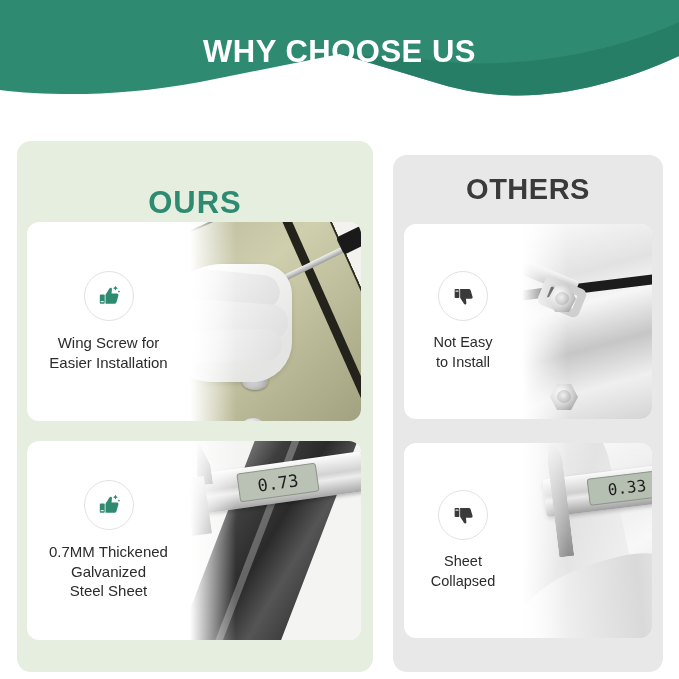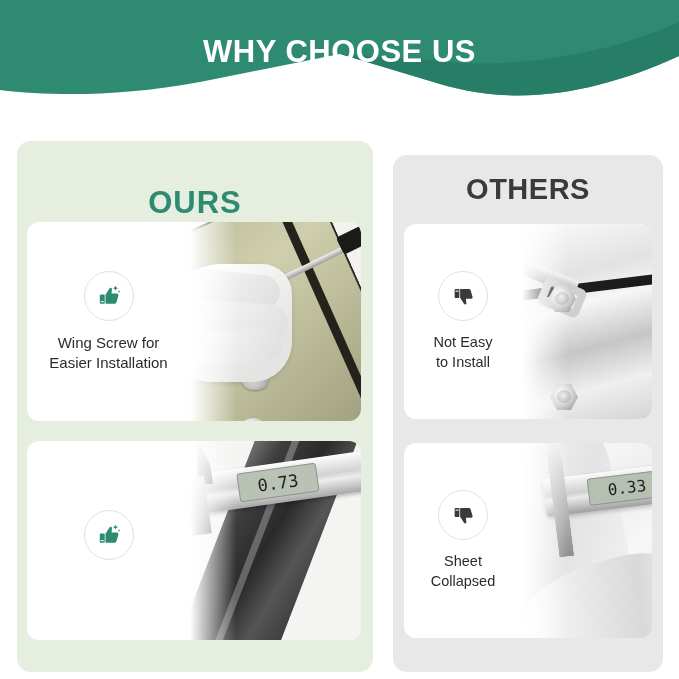--- a/index.html
+++ b/index.html
@@ -429,20 +429,23 @@
   <div class="card-text-col">
     <div class="badge-circle">
       <svg width="28" height="28" viewBox="0 0 32 32">
         <path d="M12 14.5 L16.5 7.5 C17.4 6 19.6 6.5 19.4 8.4 L18.9 13.2 L25 13.2 C26.3 13.2 27.1 14.4 26.7 15.6 L24.5 23.1 C24.2 24.1 23.3 24.8 22.3 24.8 L12 24.8 Z" fill="#2E8B72"></path>
         <rect x="5.5" y="14.3" width="5.6" height="10.5" rx="1.1" fill="#2E8B72"></rect>
         <rect x="6.4" y="21.6" width="3.8" height="1.5" rx="0.7" fill="#ffffff" opacity="0.85"></rect>
         <path d="M23.4 4.2 L24.3 6.1 L26.2 7 L24.3 7.9 L23.4 9.8 L22.5 7.9 L20.6 7 L22.5 6.1 Z" fill="#2E8B72"></path>
         <path d="M27.4 9.4 L27.9 10.5 L29 11 L27.9 11.5 L27.4 12.6 L26.9 11.5 L25.8 11 L26.9 10.5 Z" fill="#2E8B72"></path>
       </svg>
     </div>
+    <div class="card-label">0.7MM Thickened
+Galvanized
+Steel Sheet</div>
   </div>
   <div class="photo ph-caliper-dark">
     <div class="channel"></div>
     <div class="channel-hi"></div>
     <div class="cal-rod"></div>
     <div class="cal-body">
       <div class="cal-screen">
         <span class="cal-value">0.73</span>
       </div>
     </div>

